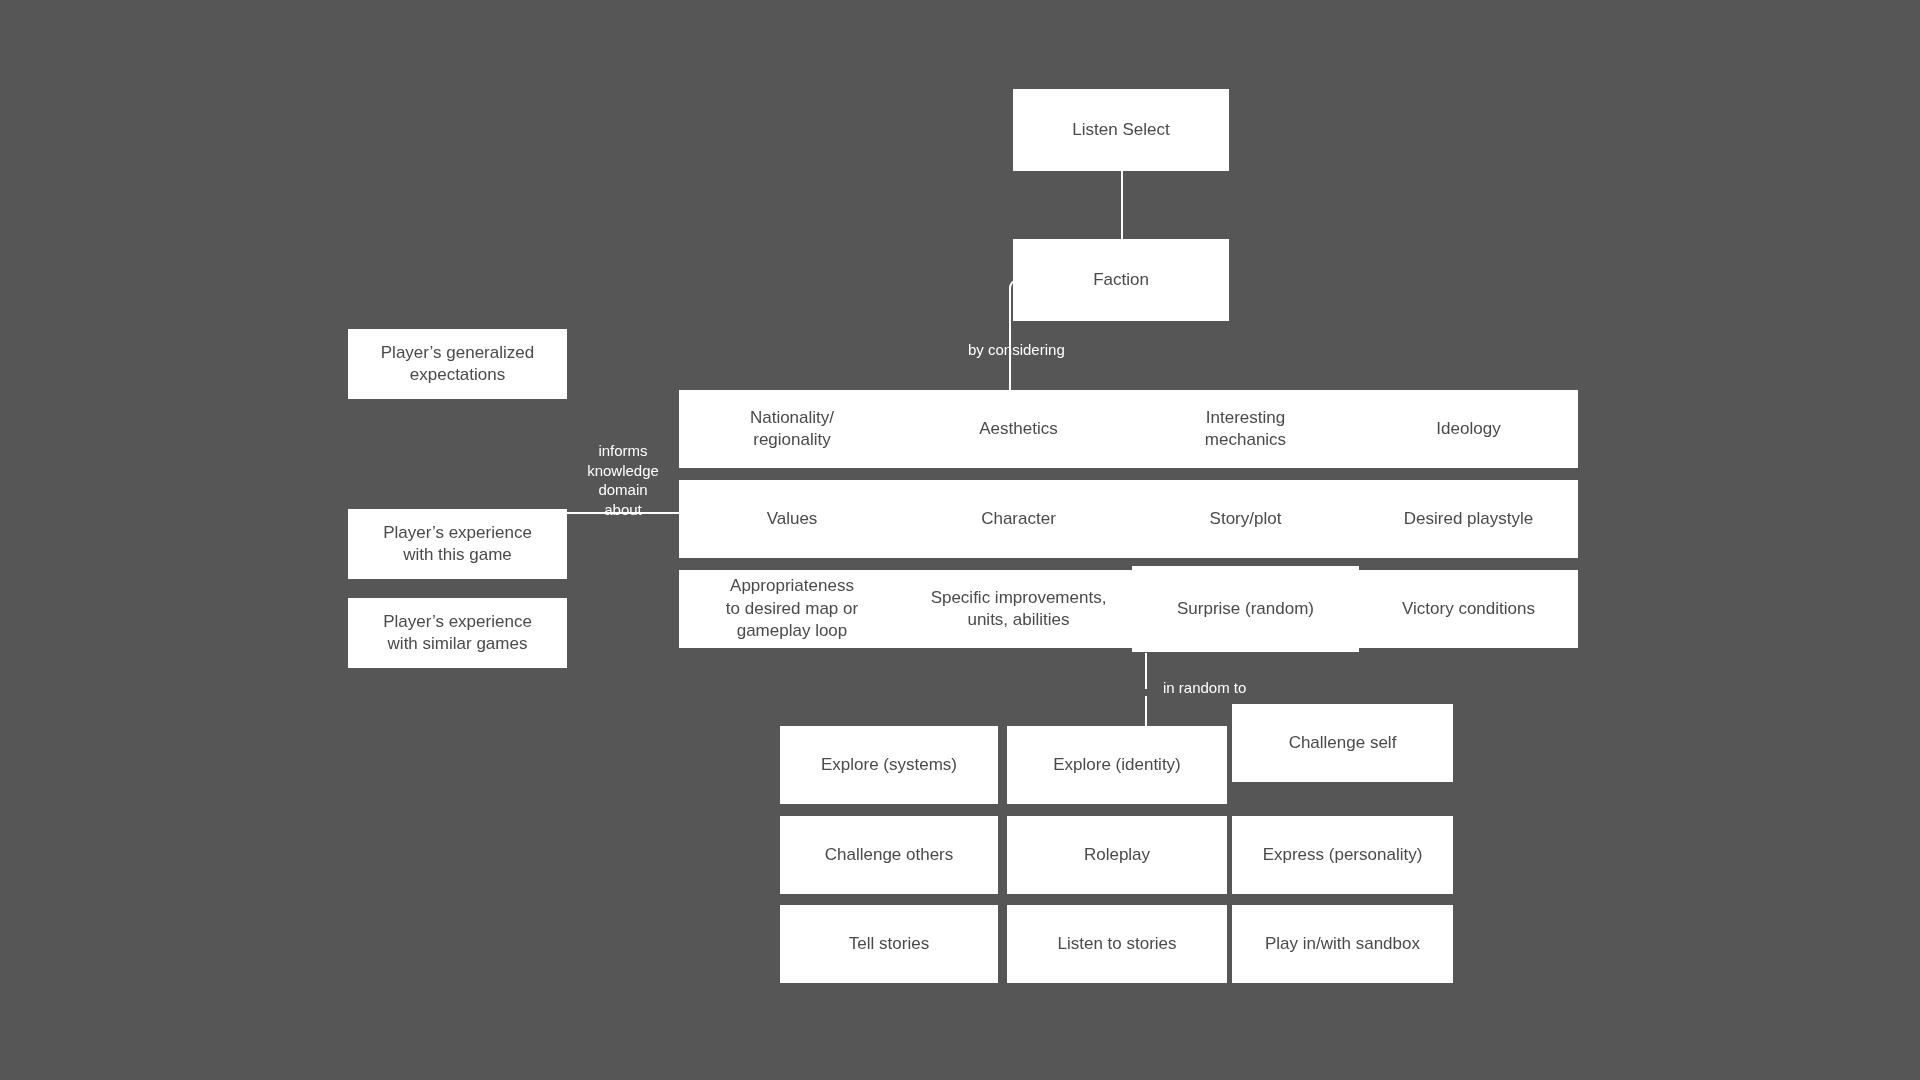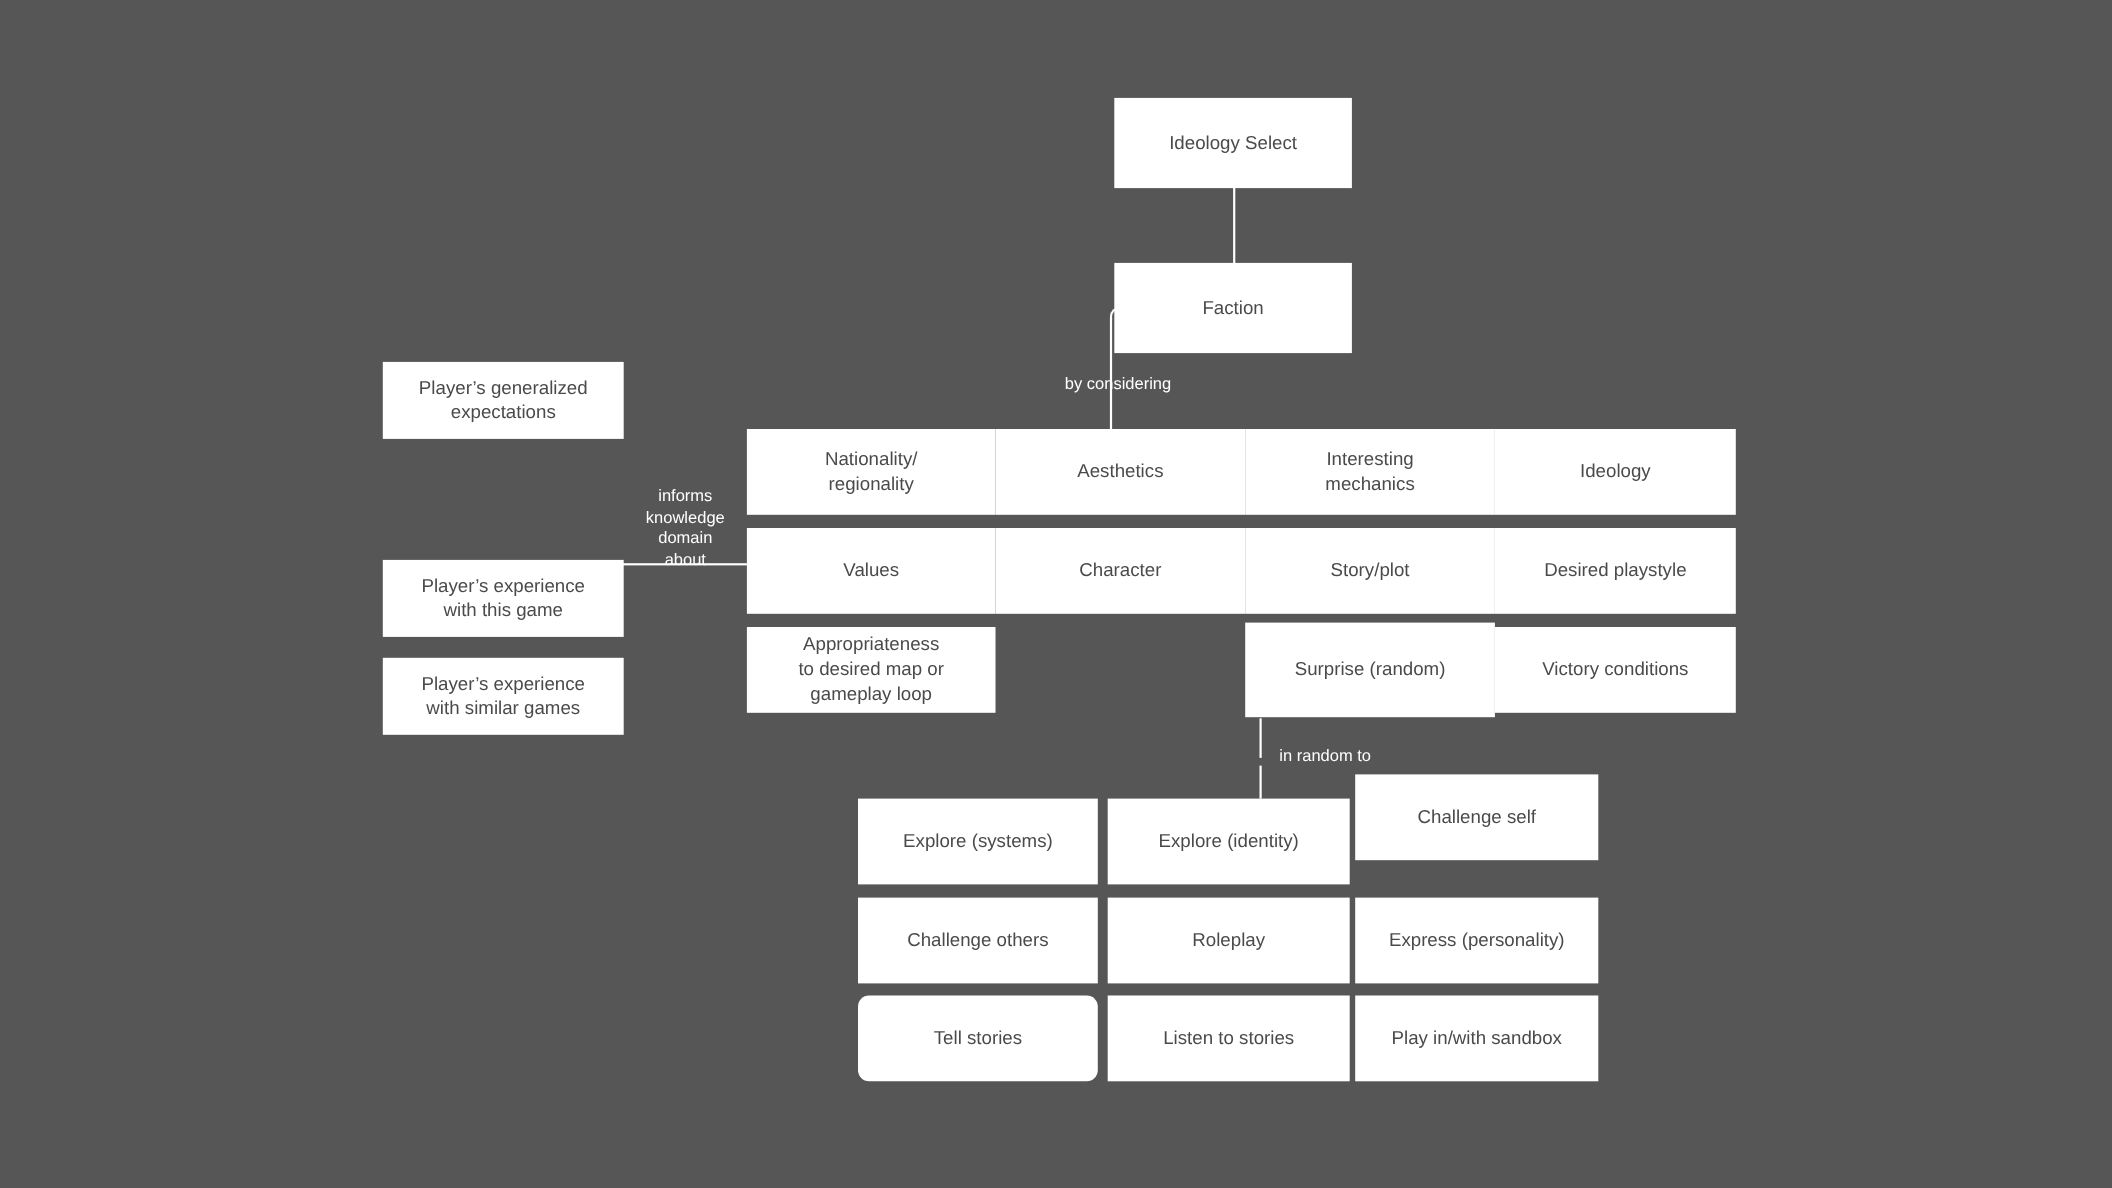--- a/index.html
+++ b/index.html
@@ -87,21 +87,21 @@
   <div class="edge-label" style="left:968px; top:340px;">by considering</div>
 
   <div class="edge-label lbl-left" style="left:578px; top:441px; width:90px;">informs
 knowledge
 domain
 about</div>
 
   <div class="edge-label" style="left:1163px; top:678px;">in random to</div>
 
   <div class="node" style="left:1013px; top:89px; width:216px; height:82px;">
-    <span>Ideology Select</span>
+    <span>Listen Select</span>
   </div>
 
   <div class="node" style="left:1013px; top:239px; width:216px; height:82px;">
     <span>Faction</span>
   </div>
 
   <div class="node" style="left:348px; top:329px; width:219px; height:70px;">
     <span>Player’s generalized
 expectations</span>
   </div>
@@ -140,20 +140,24 @@
   </div>
   <div class="node" style="left:1359px; top:480px; width:219px; height:78px;">
     <span>Desired playstyle</span>
   </div>
 
   <div class="node" style="left:679px; top:570px; width:226px; height:78px;">
     <span>Appropriateness
 to desired map or
 gameplay loop</span>
   </div>
+  <div class="node" style="left:905px; top:570px; width:227px; height:78px;">
+    <span>Specific improvements,
+units, abilities</span>
+  </div>
   <div class="node" style="left:1132px; top:566px; width:227px; height:86px;">
     <span>Surprise (random)</span>
   </div>
   <div class="node" style="left:1359px; top:570px; width:219px; height:78px;">
     <span>Victory conditions</span>
   </div>
 
   <div class="node" style="left:780px; top:726px; width:218px; height:78px;">
     <span>Explore (systems)</span>
   </div>
@@ -167,21 +171,21 @@
   <div class="node" style="left:780px; top:816px; width:218px; height:78px;">
     <span>Challenge others</span>
   </div>
   <div class="node" style="left:1007px; top:816px; width:220px; height:78px;">
     <span>Roleplay</span>
   </div>
   <div class="node" style="left:1232px; top:816px; width:221px; height:78px;">
     <span>Express (personality)</span>
   </div>
 
-  <div class="node" style="left:780px; top:905px; width:218px; height:78px;border-radius:10px;">
+  <div class="node" style="left:780px; top:905px; width:218px; height:78px;">
     <span>Tell stories</span>
   </div>
   <div class="node" style="left:1007px; top:905px; width:220px; height:78px;">
     <span>Listen to stories</span>
   </div>
   <div class="node" style="left:1232px; top:905px; width:221px; height:78px;">
     <span>Play in/with sandbox</span>
   </div>
 
 </div>

